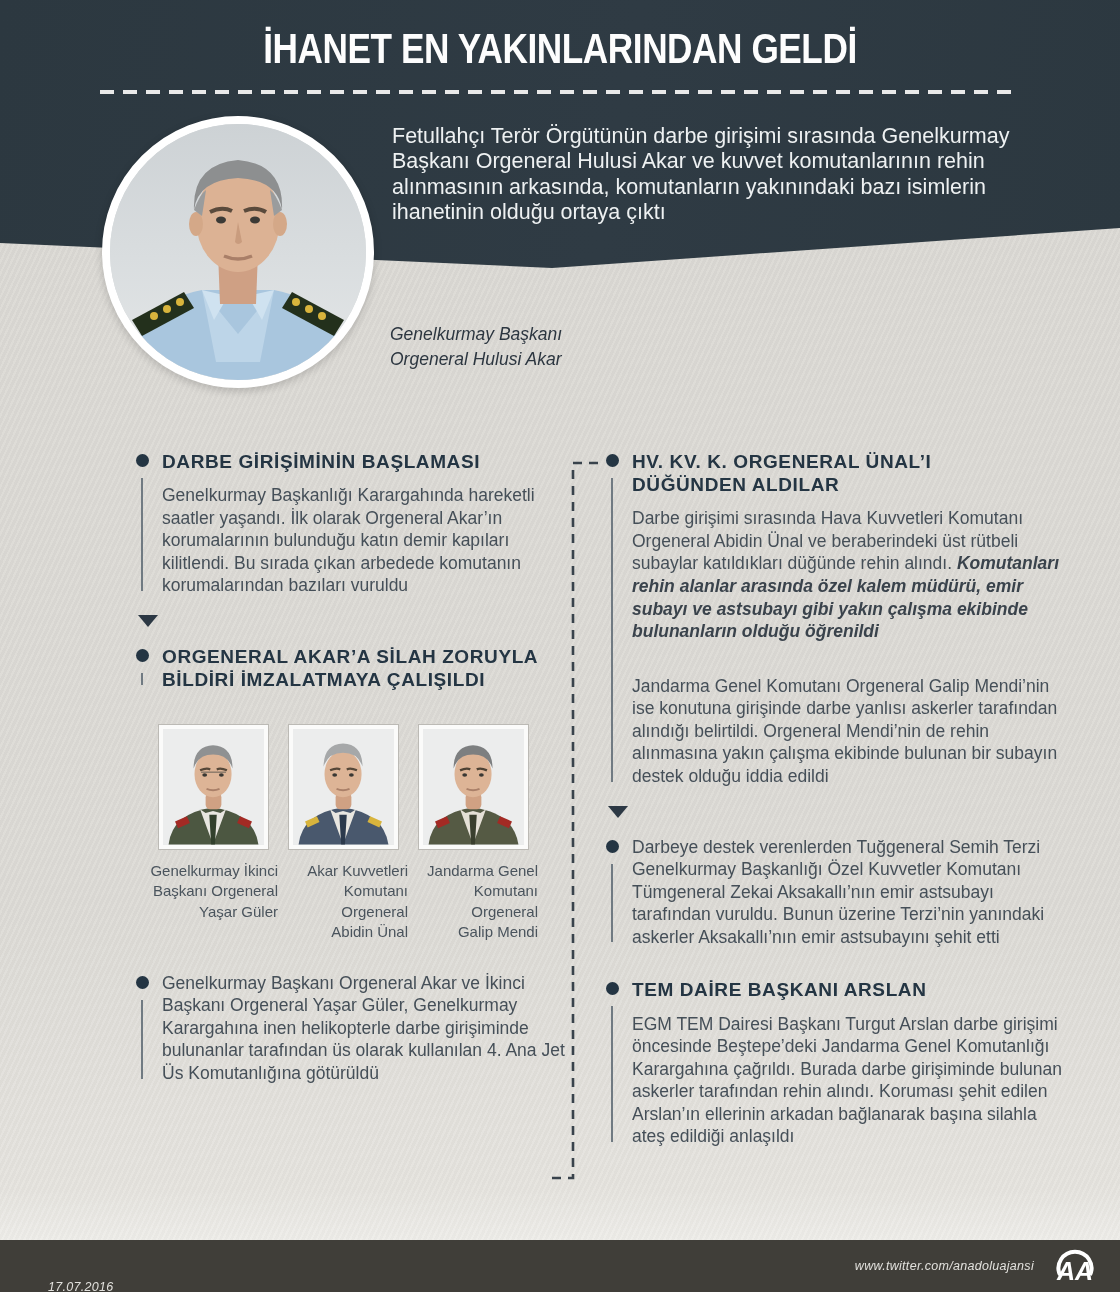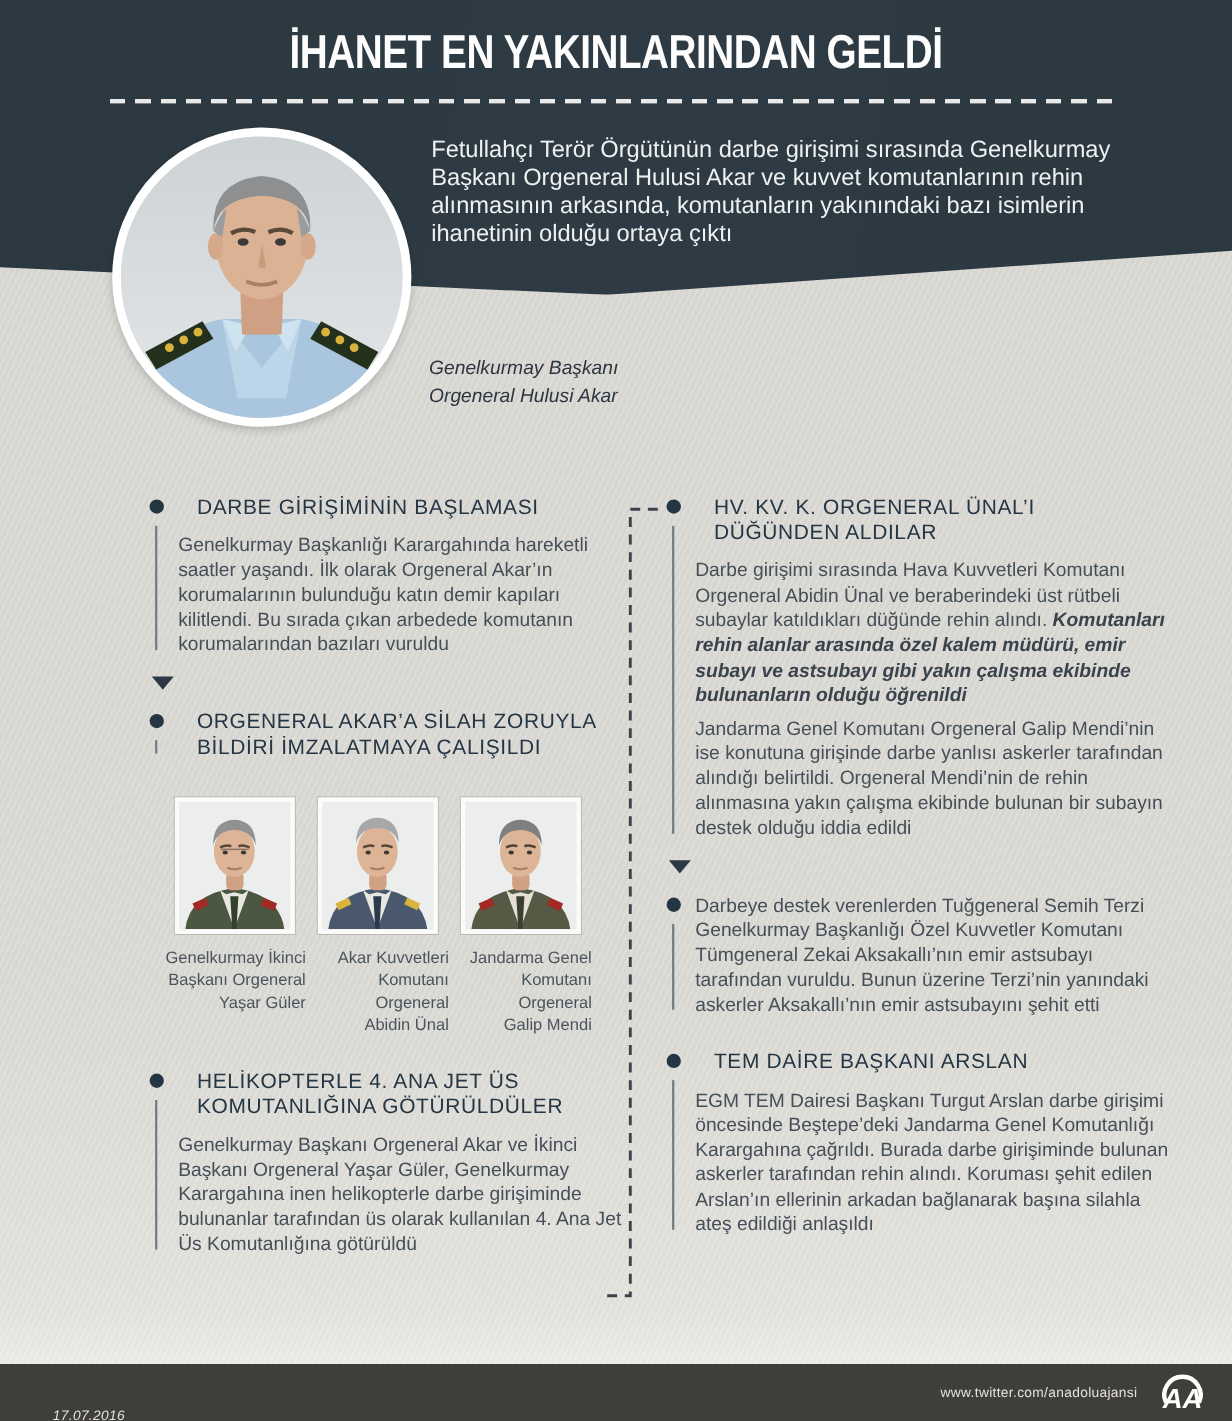--- a/index.html
+++ b/index.html
@@ -54,27 +54,27 @@
 
   .section { position:relative; padding-left:26px; }
   .bullet {
     position:absolute; left:0; top:4px; width:13px; height:13px;
     border-radius:50%; background:#243543;
   }
   .vline {
     position:absolute; left:5px; top:28px; bottom:6px; width:2px; background:#707a82;
   }
   .heading {
-    font-size:19px; font-weight:400; letter-spacing:.6px; line-height:1.22;
-    color:#243543; white-space:pre-line;margin-left:17px;
+    font-size:19px; font-weight:700; letter-spacing:.6px; line-height:1.22;
+    color:#243543; white-space:pre-line;
   }
   .body {
     margin-top:11px; font-size:17.5px; line-height:1.29; color:#454f58;
   }
-  .body + .body { margin-top:8px; }
+  .body + .body { margin-top:32px; }
   .emph { font-weight:700; font-style:italic; color:#3a434c; }
 
   .down-arrow {
     width:0; height:0; margin:18px 0 18px 2px;
     border-left:10px solid transparent; border-right:10px solid transparent;
     border-top:12px solid #2c3844;
   }
   .mt { margin-top:30px; }
 
   
@@ -97,21 +97,21 @@
   .footer {
     position:absolute; left:0; top:1240px; width:1120px; height:52px;
     background:#403e39; color:#e2e1dd;
   }
   .f-date {
     position:absolute; left:48px; top:19px;
     font-size:12.5px; font-style:italic; letter-spacing:.3px;margin-top:21px;
   }
   .f-url {
     position:absolute; right:86px; top:19px;
-    font-size:12.5px; letter-spacing:.3px;padding-left:46px;
+    font-size:12.5px; font-style:italic; letter-spacing:.3px;padding-left:46px;
   }
   .f-logo { position:absolute; right:22px; top:3px; width:46px; height:46px; }
 </style>
 </head>
 <body>
 
 <div class="page">
 
   <div class="hero">
     <h1 class="title">İHANET EN YAKINLARINDAN GELDİ</h1>
@@ -261,22 +261,20 @@
         </div>
         <figcaption class="pcaption">Jandarma Genel
 Komutanı Orgeneral
 Galip Mendi</figcaption>
       </figure>
     </div>
 
     <div class="section">
       <span class="bullet"></span>
       <span class="vline"></span>
-      <h2 class="heading">HELİKOPTERLE 4. ANA JET ÜS
-KOMUTANLIĞINA GÖTÜRÜLDÜLER</h2>
       <p class="body">Genelkurmay Başkanı Orgeneral Akar ve İkinci Başkanı Orgeneral Yaşar Güler, Genelkurmay Karargahına inen helikopterle darbe girişiminde bulunanlar tarafından üs olarak kullanılan 4. Ana Jet Üs Komutanlığına götürüldü</p>
     </div>
   </div>
 
   <svg class="connector" width="70" height="732">
     <path d="M12,723 H33 V8 H58" fill="none" stroke="#39434c" stroke-width="2.6" stroke-dasharray="9 7"></path>
   </svg>
 
   <div class="col col-right">
 

